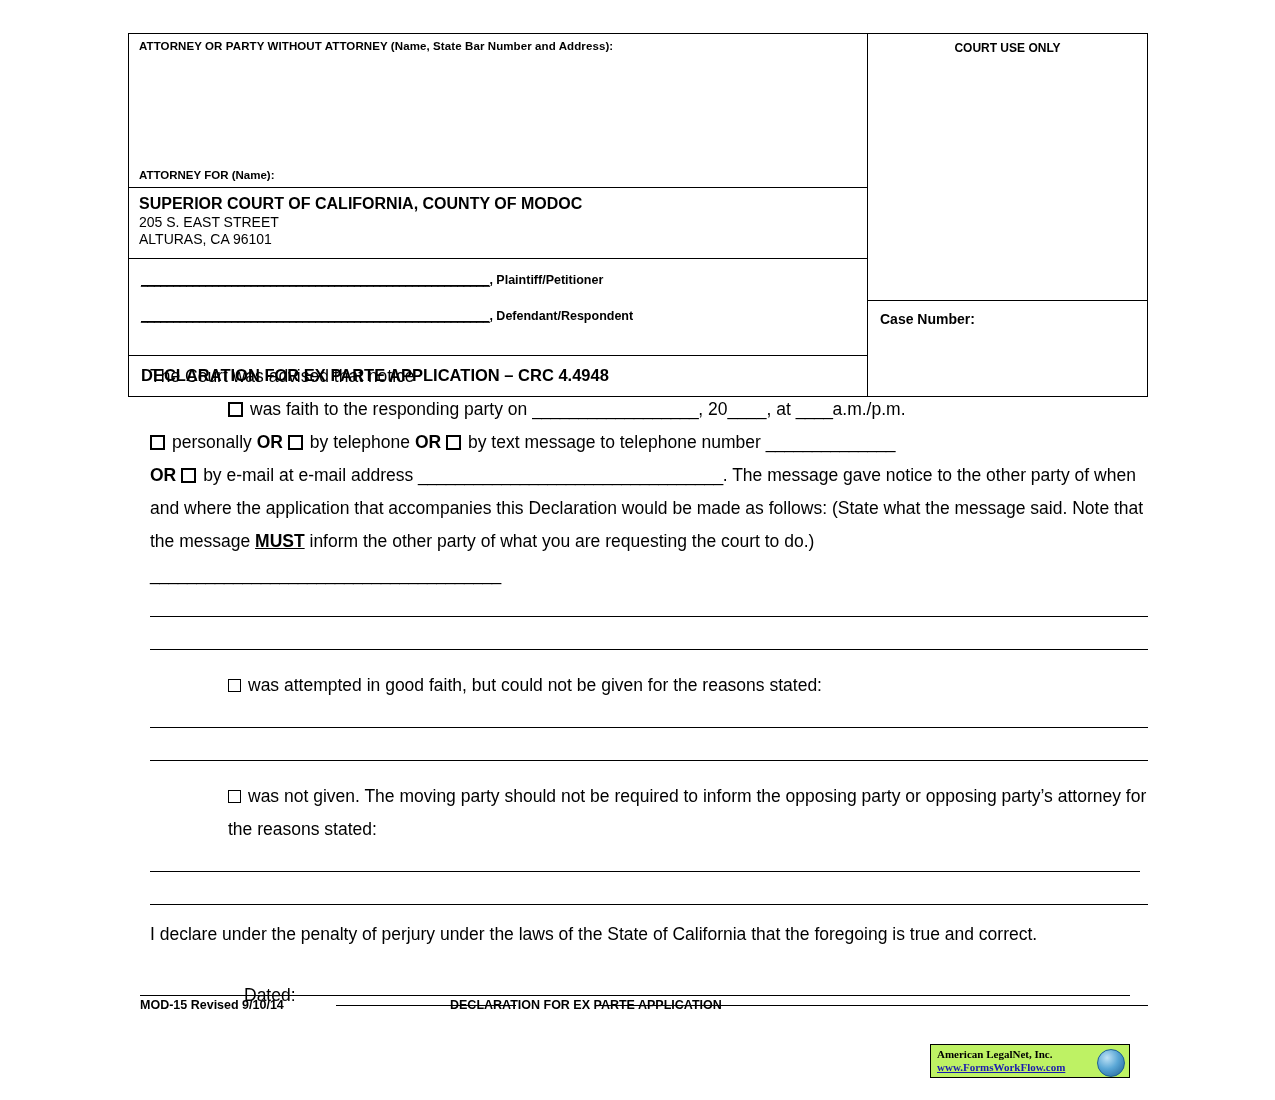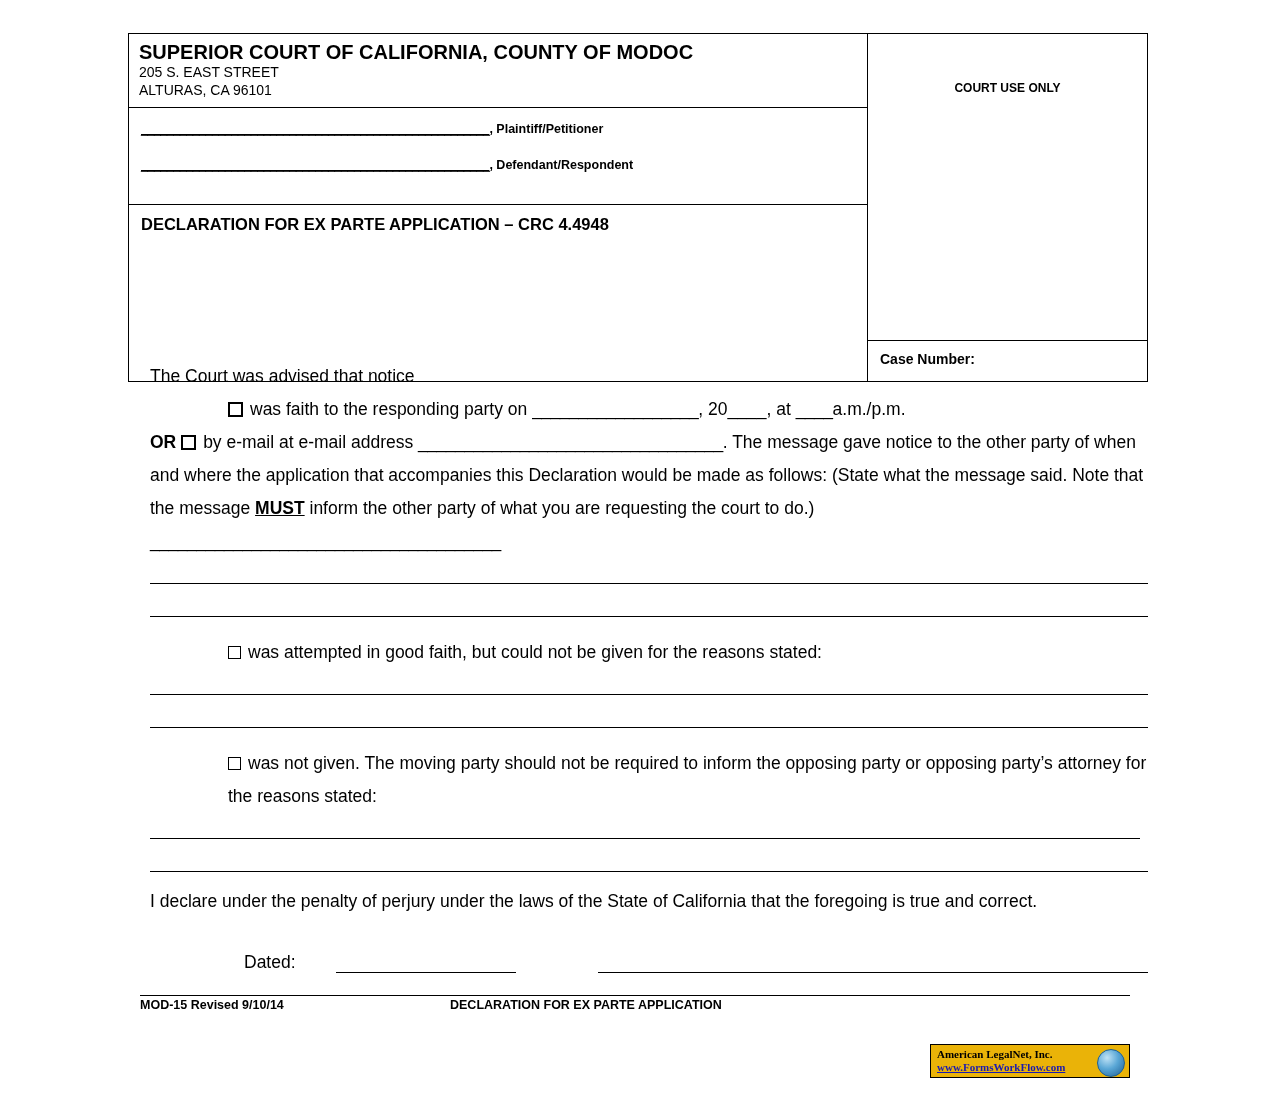--- a/index.html
+++ b/index.html
@@ -64,21 +64,21 @@
   .cap-left-top-wrap {
     border-bottom: 1px solid #000;
   }
 
   .court-block {
     padding: 6px 0 8px 10px;
     border-bottom: 1px solid #000;
     min-height: 56px;
   }
   .court-name {
-    font-size: 20px;
+    font-size: 16px;
     font-weight: bold;
     line-height: 1.22;
   }
   .court-addr {
     font-size: 14px;
     line-height: 1.25;
   }
 
   .parties-block {
     padding: 14px 0 10px 12px;
@@ -106,21 +106,20 @@
   .doc-title {
     font-size: 16.5px;
     font-weight: bold;
   }
 
   .court-use {
     text-align: center;
     font-size: 12px;
     font-weight: bold;
     padding-top: 7px;
-    margin-top: 40px;
   }
   .court-use-fill {
     height: 266px;
     border-bottom: 1px solid #000;
   }
   .case-number {
     padding: 10px 0 10px 12px;
     font-size: 14px;
     font-weight: bold;
     min-height: 40px;
@@ -240,21 +239,21 @@
   }
 
   
   .stamp {
     position: absolute;
     left: 930px;
     top: 1044px;
     width: 200px;
     height: 34px;
     border: 1px solid #000;
-    background: #eab308;
+    background: #bef264;
     box-sizing: border-box;
   }
   .stamp-text {
     position: absolute;
     left: 6px;
     top: 3px;
     font-size: 11px;
     font-weight: bold;
     font-family: "Liberation Serif", serif;
     line-height: 13px;
@@ -276,20 +275,26 @@
 </style>
 </head>
 <body>
 
 <div class="page">
 
   <div class="caption">
     <div class="caption-row">
       <div class="cap-left">
 
+        <div class="cap-left-top-wrap">
+          <div class="attorney-block">
+            <div class="attorney-label">ATTORNEY OR PARTY WITHOUT ATTORNEY (Name, State Bar Number and Address):</div>
+          </div>
+          <div class="attorney-for">ATTORNEY FOR (Name):</div>
+        </div>
 
         <div class="court-block">
           <div class="court-name">SUPERIOR COURT OF CALIFORNIA, COUNTY OF MODOC</div>
           <div class="court-addr">205 S. EAST STREET</div>
           <div class="court-addr">ALTURAS, CA 96101</div>
         </div>
 
         <div class="parties-block">
           <div class="party-line"><span class="rule">______________________________________________________</span><span>, Plaintiff/Petitioner</span></div>
           <div class="party-line"><span class="rule">______________________________________________________</span><span>, Defendant/Respondent</span></div>
@@ -312,20 +317,27 @@
   </div>
 
   <div class="body">
 
     <p class="p">The Court was advised that notice</p>
 
     <p class="p indent">
       <span class="cb"></span><span>was faith to the responding party on </span><span class="fill">__________________</span><span>, 20____, at </span><span class="fill">____</span><span>a.m./p.m.</span>
     </p>
 
+    <p class="p">
+      <span class="cb"></span><span>personally</span>
+      <span class="bold">OR</span>
+      <span class="cb"></span><span>by telephone</span>
+      <span class="bold">OR</span>
+      <span class="cb"></span><span>by text message to telephone number </span><span class="fill">______________</span>
+    </p>
 
     <p class="p">
       <span class="bold">OR</span>
       <span class="cb"></span><span>by e-mail at e-mail address </span><span class="fill">_________________________________</span><span>. The message gave notice to the other party of when and where the application that accompanies this Declaration would be made as follows: (State what the message said. Note that the message </span><span class="u-bold">MUST</span><span> inform the other party of what you are requesting the court to do.) </span><span class="fill">______________________________________</span>
     </p>
 
     <div class="blankline"></div>
     <div class="blankline"></div>
 
     <div class="gap"></div>

